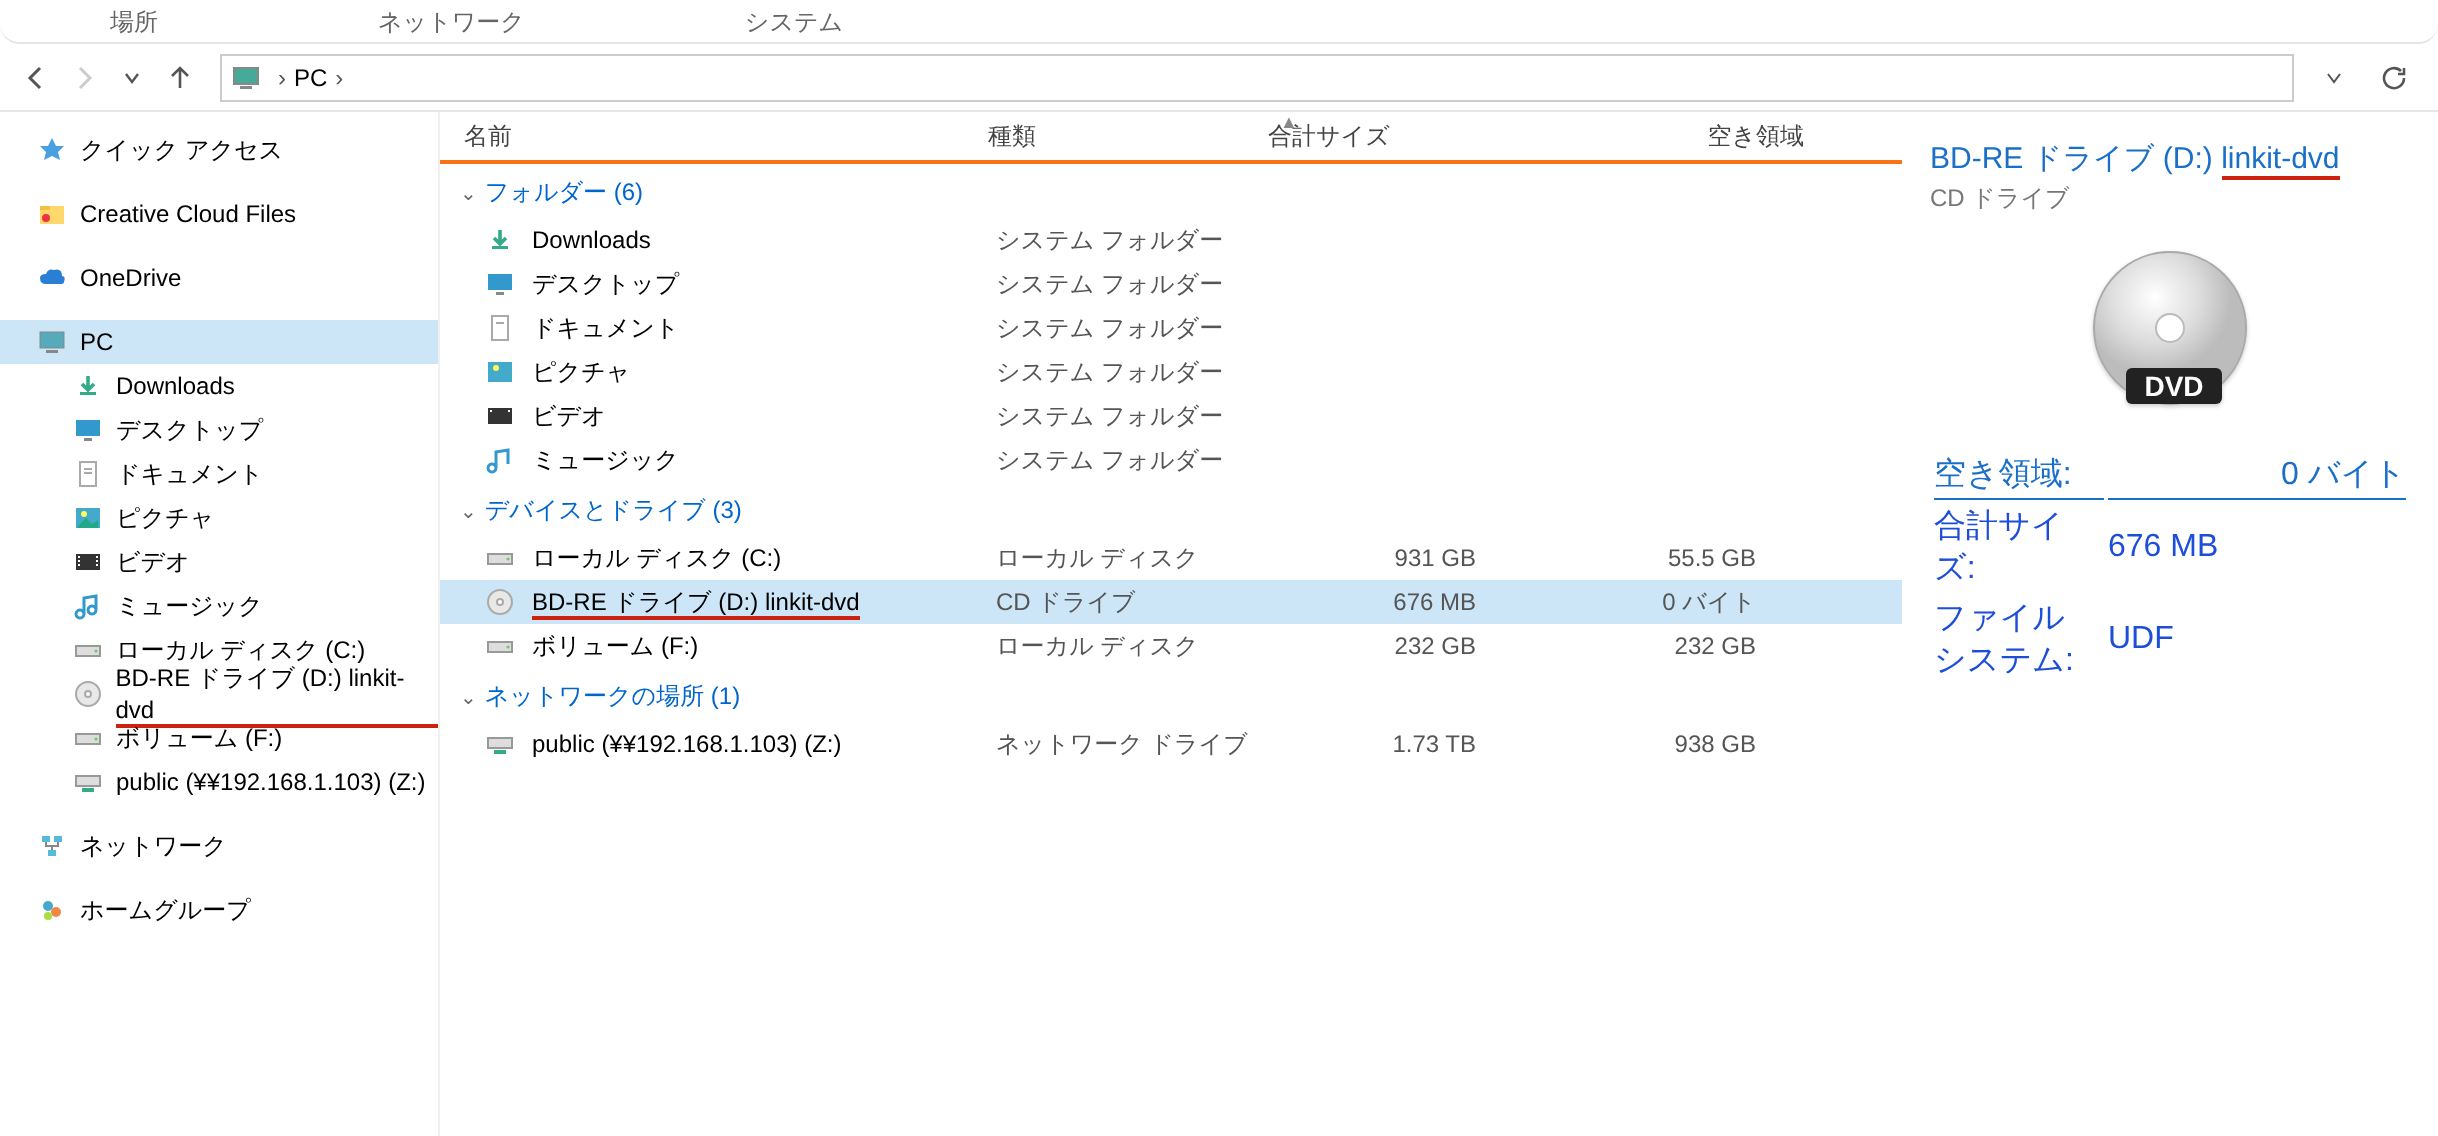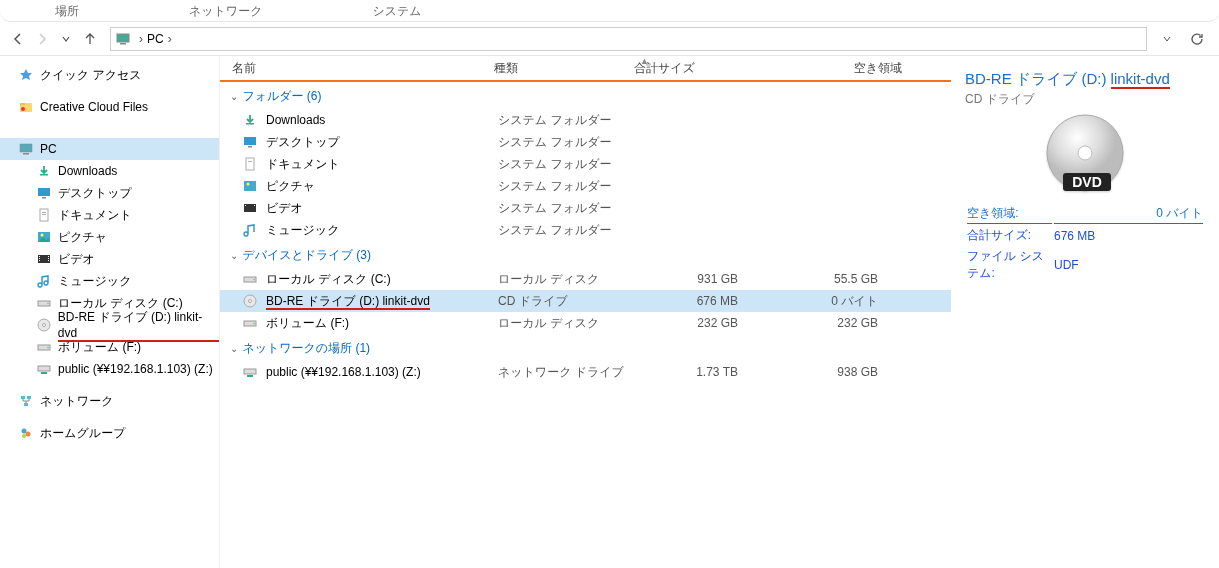--- a/index.html
+++ b/index.html
@@ -35,22 +35,22 @@
   .group-hdr .chev { margin-right:4px; color:#666; font-size:10px; }
   .row { display:flex; align-items:center; height:22px; padding-left:22px; }
   .row .ic { width:16px; height:16px; margin-right:8px; display:flex; align-items:center; justify-content:center; }
   .row-name { width:232px; }
   .row-type { width:140px; color:#555; }
   .row-num { width:140px; text-align:right; padding-right:40px; color:#555;}
   .row.selected { background:#cde6f7; }
   .details { width:268px; padding:14px 14px 0 14px; }
   .det-title { font-size:15px; color:#1a6fc9; }
   .det-sub { color:#777; margin-top:2px; }
-  .det-thumb { width:84px; height:84px; margin:5px auto; display:flex; align-items:center; justify-content:flex-start; }
-  .det-tbl { width:100%; font-size:12px; }
+  .det-thumb { width:84px; height:84px; margin:16px auto; display:flex; align-items:center; justify-content:flex-start; }
+  .det-tbl { width:100%; font-size:16px; }
   .det-tbl td { padding:1px 0; color:#1d4ed8; }
   .det-tbl td:first-child { width:85px; }
   .det-tbl tr.link td { color:#1a6fc9; }
   .det-tbl tr.uline td { border-bottom:1px solid #1a6fc9; }
   .disc-svg { filter: drop-shadow(0 1px 1px rgba(0,0,0,.2)); }
 </style>
 </head>
 <body>
 
 <div class="ribbon-tabs">
@@ -119,20 +119,28 @@
       <span class="sb-icon">
           <svg width="14" height="14" viewBox="0 0 14 14">
             <rect x="1" y="3" width="12" height="9" fill="#ffd76a"></rect>
             <rect x="1" y="3" width="5" height="2" fill="#f0c040"></rect>
             <circle cx="4" cy="9" r="2" fill="#e34"></circle>
           </svg>
         </span>
       <span>Creative Cloud Files</span>
     </div>
     <div class="sb-spacer"></div>
+    <div class="sb-item root">
+      <span class="sb-icon">
+          <svg width="14" height="14" viewBox="0 0 14 14">
+            <path d="M4 10 Q1 10 1 7 Q1 5 4 5 Q5 2 8 3 Q12 2 12 6 Q14 6 13 9 Q13 10 11 10 Z" fill="#2a7fd4"></path>
+          </svg>
+        </span>
+      <span>OneDrive</span>
+    </div>
     <div class="sb-spacer"></div>
     <div class="sb-item root sb-selected">
       <span class="sb-icon">
           <svg width="14" height="14" viewBox="0 0 14 14">
             <rect x="1" y="2" width="12" height="8" fill="#5ab" stroke="#888" stroke-width=".5"></rect>
             <rect x="4" y="11" width="6" height="1.5" fill="#888"></rect>
           </svg>
         </span>
       <span>PC</span>
     </div>

